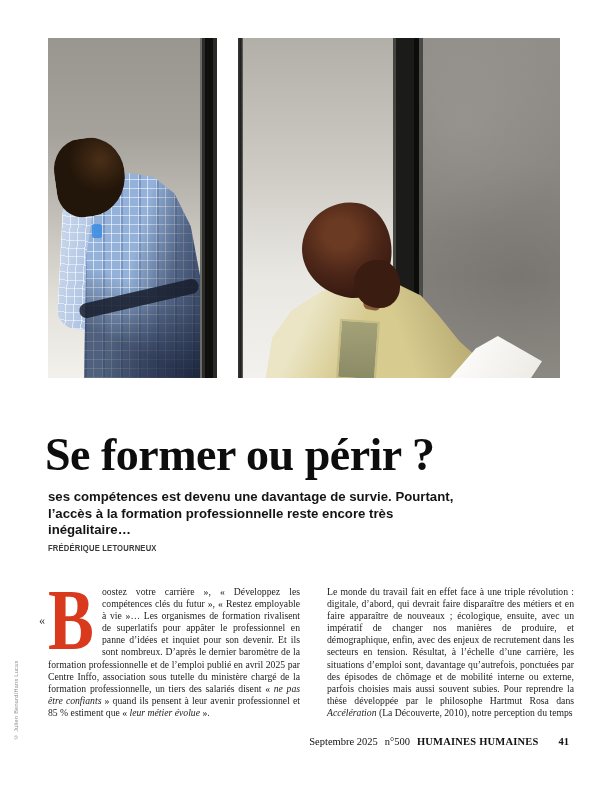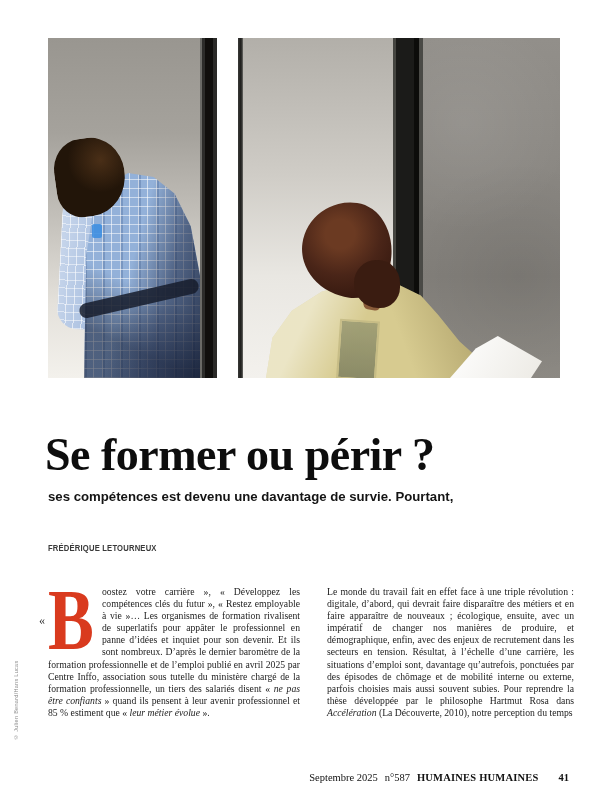--- a/index.html
+++ b/index.html
@@ -99,21 +99,21 @@
   .col1{left:48px;width:252px;}
   .col2{left:327px;width:247px;}
   .col1 p,.col2 p{margin:0;position:relative;}
   .openquote{position:absolute;left:-9px;top:28px;font-size:12px;color:#2a2a2a;}
   .dropcap{float:left;display:block;width:46px;height:58px;margin:3px 8px 0 0;
     font-family:"Liberation Serif",serif;font-weight:700;font-size:86px;line-height:62px;
     color:#d93a1e;transform:scaleX(.8);transform-origin:left top;}
   .it{font-style:italic;}
 
   .footer{position:absolute;right:14px;top:736px;display:flex;align-items:baseline;
-    font-size:10.5px;color:#111;margin-top:36px;}
+    font-size:10.5px;color:#111;}
   .footer .sp{margin-left:7px;}
   .footer .mag{font-weight:700;letter-spacing:.2px;}
   .footer .pn{font-weight:700;margin-left:20px;}
 </style>
 </head>
 <body>
 
 <div class="page">
 
   <div class="photo">
@@ -139,38 +139,39 @@
       <div class="w-paper"></div>
     </div>
   </div>
 
   <div class="credit">© Julien Benard/Hans Lucas</div>
 
   <h1 class="headline">Se former ou périr ?</h1>
 
   <div class="standfirst">
     <span>ses compétences est devenu une davantage de survie. Pourtant,</span>
+    <span>l’accès à la formation professionnelle reste encore très inégalitaire…</span>
   </div>
 
   <div class="byline">FRÉDÉRIQUE LETOURNEUX</div>
 
   <div class="bodycol col1">
     <p>
       <span class="openquote">«</span>
       <span class="dropcap">B</span>
       <span>oostez votre carrière », « Développez les compétences clés du futur », « Restez employable à vie »… Les organismes de formation rivalisent de superlatifs pour appâter le professionnel en panne d’idées et inquiet pour son devenir. Et ils sont nombreux. D’après le dernier baromètre de la formation professionnelle et de l’emploi publié en avril 2025 par Centre Inffo, association sous tutelle du ministère chargé de la formation professionnelle, un tiers des salariés disent « </span><span class="it">ne pas être confiants</span><span> » quand ils pensent à leur avenir professionnel et 85 % estiment que « </span><span class="it">leur métier évolue</span><span> ».</span>
     </p>
   </div>
 
   <div class="bodycol col2">
     <p>
       <span>Le monde du travail fait en effet face à une triple révolution : digitale, d’abord, qui devrait faire disparaître des métiers et en faire apparaître de nouveaux ; écologique, ensuite, avec un impératif de changer nos manières de produire, et démographique, enfin, avec des enjeux de recrutement dans les secteurs en tension. Résultat, à l’échelle d’une carrière, les situations d’emploi sont, davantage qu’autrefois, ponctuées par des épisodes de chômage et de mobilité interne ou externe, parfois choisies mais aussi souvent subies. Pour reprendre la thèse développée par le philosophe Hartmut Rosa dans </span><span class="it">Accélération</span><span> (La Découverte, 2010), notre perception du temps</span>
     </p>
   </div>
 
   <div class="footer">
     <span>Septembre 2025</span>
-    <span class="sp">n°587</span>
+    <span class="sp">n°500</span>
     <span class="sp mag">HUMAINES HUMAINES</span>
     <span class="pn">41</span>
   </div>
 
 </div>
 
 </body></html>

